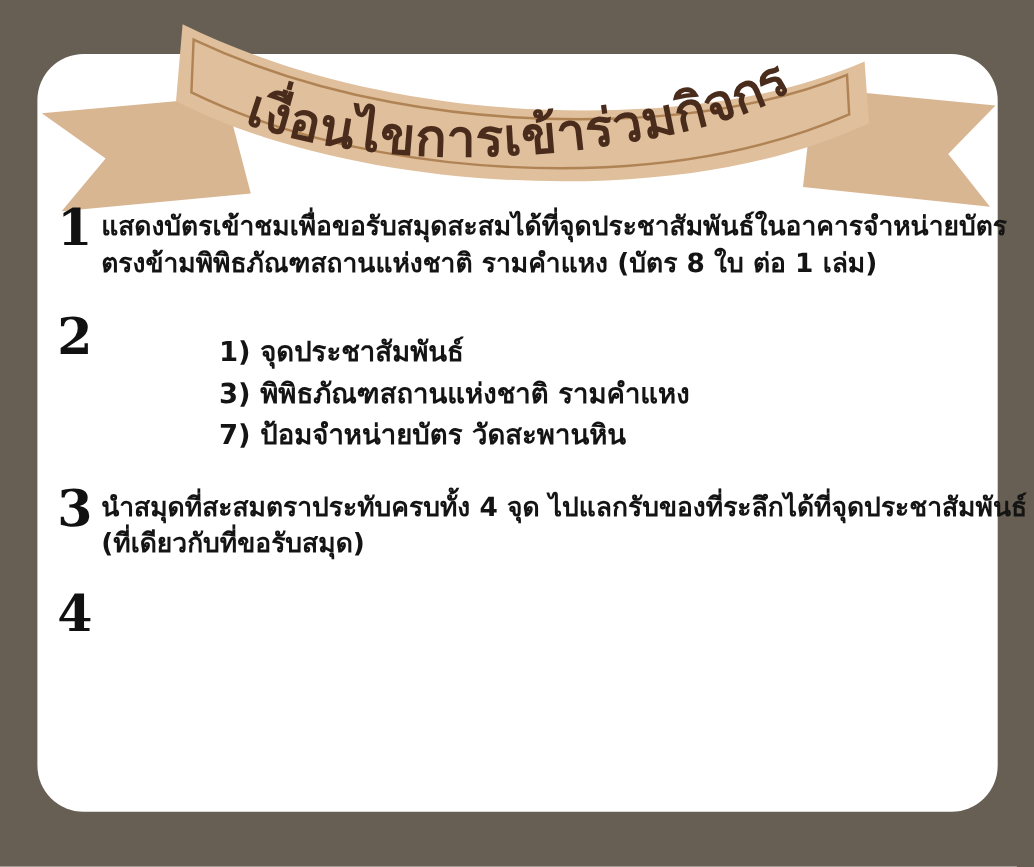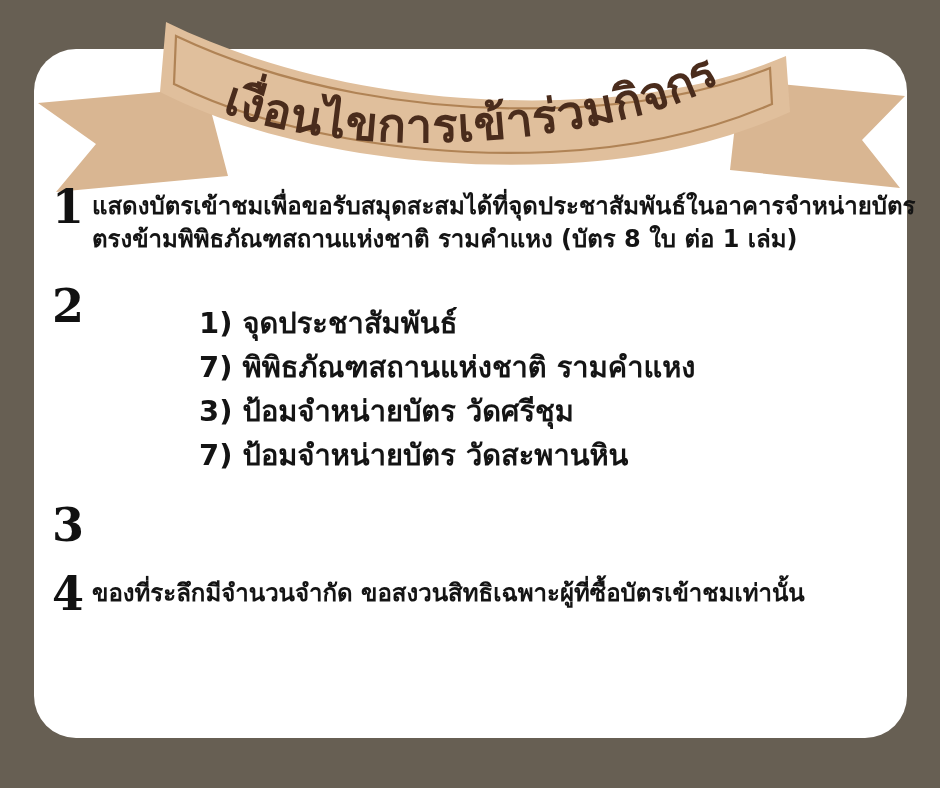--- a/index.html
+++ b/index.html
@@ -98,21 +98,21 @@
     line-height: 1.36;
     white-space: nowrap;
   }
   .sub-list {
     margin: 12px 0 0 0;
     padding: 0;
     list-style: none;
   }
   .sub-item {
     font-family: "DejaVu Sans", "Liberation Sans", sans-serif;
-    font-size: 29px;
+    font-size: 25px;
     font-weight: bold;
     color: #141414;
     line-height: 1.52;
     padding-left: 107px;
     white-space: nowrap;
   }
   .gap-1 { height: 34px; }
   .gap-2 { height: 30px; }
   .gap-3 { height: 30px; }
 </style>
@@ -169,38 +169,36 @@
       </div>
     </div>
 
     <div class="gap-1"></div>
 
     <div class="item">
       <div class="item-num">2</div>
       <div class="item-body">
         <ul class="sub-list">
           <li class="sub-item">1) จุดประชาสัมพันธ์</li>
-          <li class="sub-item">7) พิพิธภัณฑสถานแห่งชาติ รามคำแหง</li>
-          <li class="sub-item">3) ป้อมจำหน่ายบัตร วัดศรีชุม</li>
+          <li class="sub-item">3) พิพิธภัณฑสถานแห่งชาติ รามคำแหง</li>
           <li class="sub-item">7) ป้อมจำหน่ายบัตร วัดสะพานหิน</li>
         </ul>
       </div>
     </div>
 
     <div class="gap-2"></div>
 
     <div class="item">
       <div class="item-num">3</div>
       <div class="item-body">
+        <div class="item-line">นำสมุดที่สะสมตราประทับครบทั้ง 4 จุด ไปแลกรับของที่ระลึกได้ที่จุดประชาสัมพันธ์</div>
+        <div class="item-line">(ที่เดียวกับที่ขอรับสมุด)</div>
       </div>
     </div>
 
     <div class="gap-3"></div>
 
     <div class="item">
       <div class="item-num">4</div>
-      <div class="item-body">
-        <div class="item-line">ของที่ระลึกมีจำนวนจำกัด ขอสงวนสิทธิเฉพาะผู้ที่ซื้อบัตรเข้าชมเท่านั้น</div>
-      </div>
     </div>
 
   </div>
 </div>
 
 </body></html>

